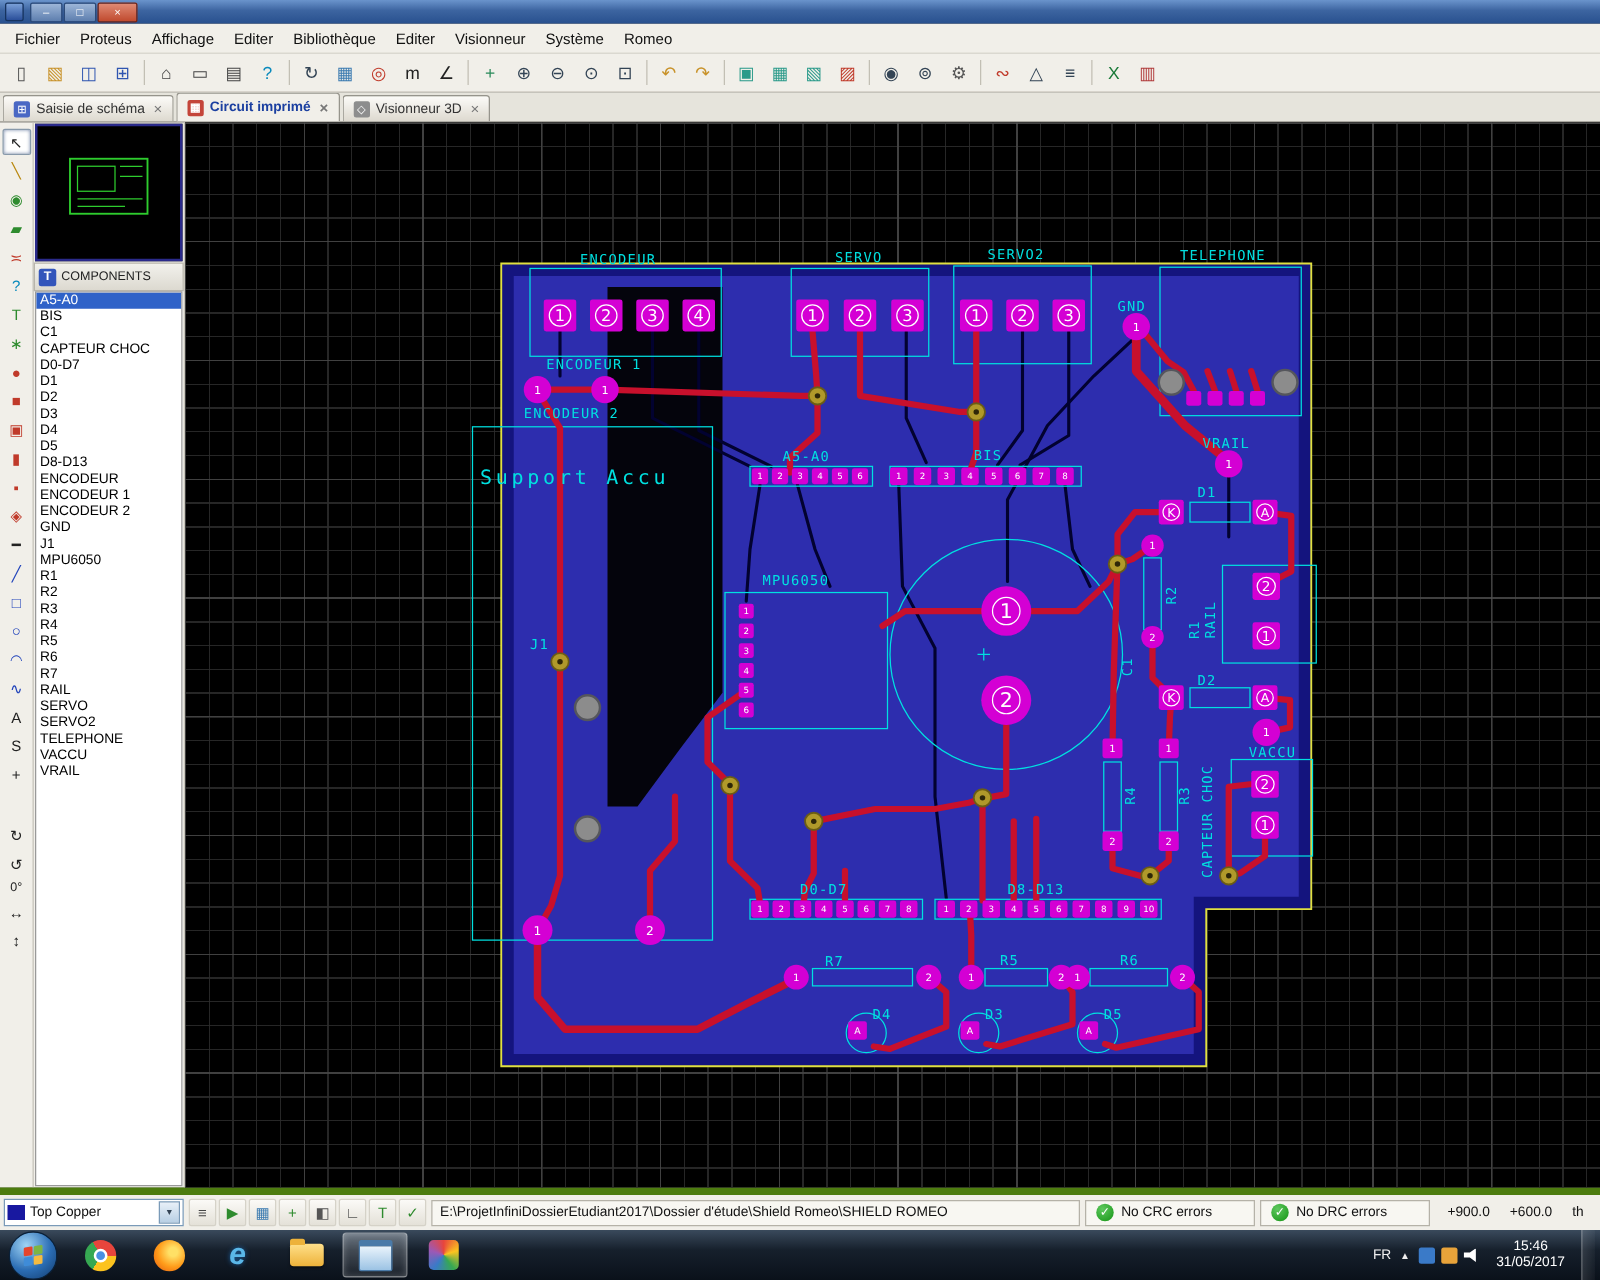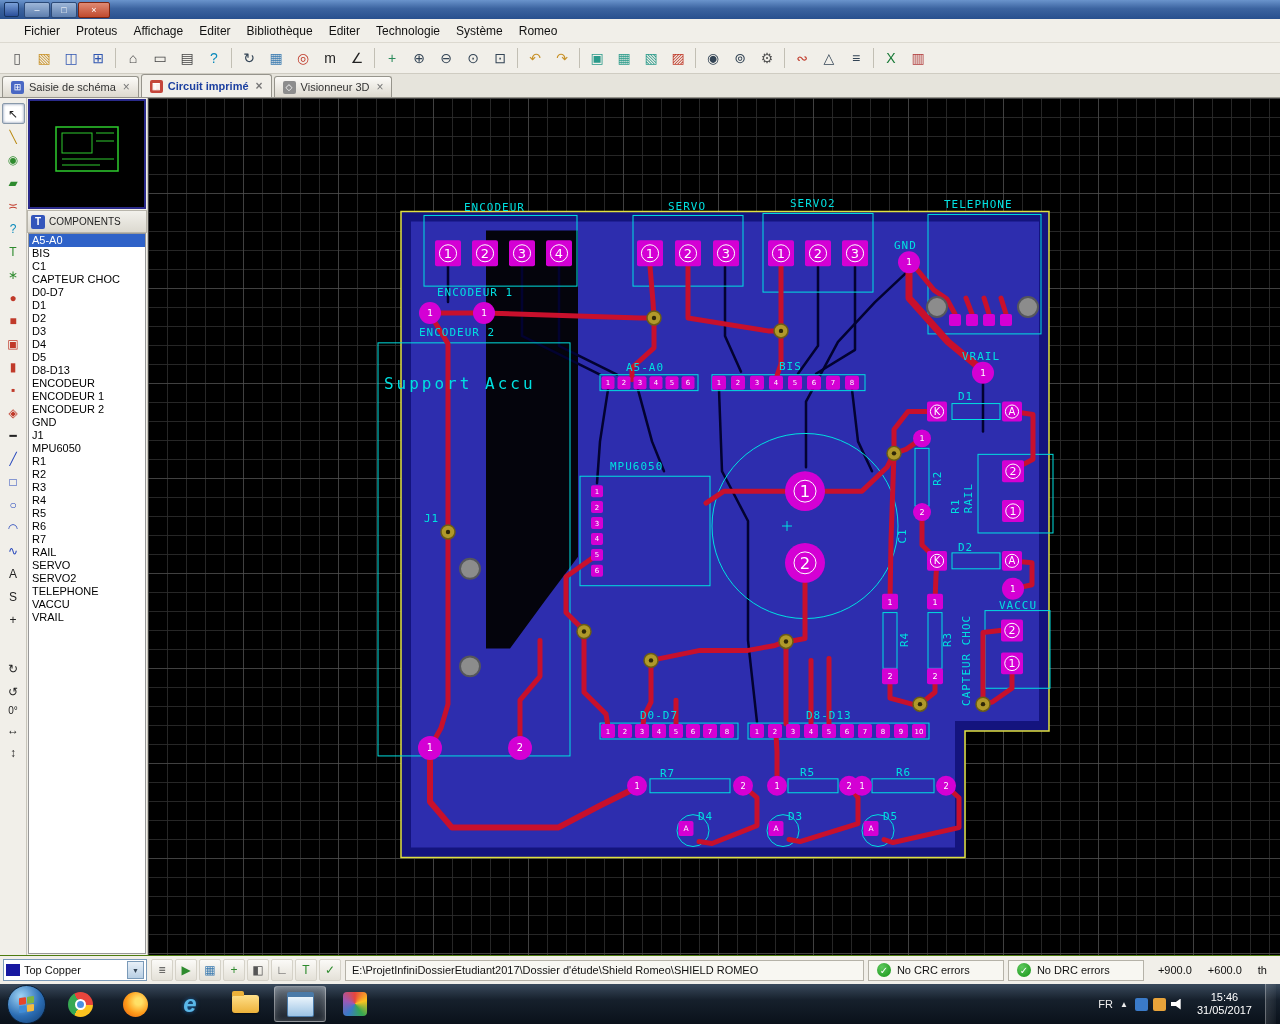--- a/index.html
+++ b/index.html
@@ -8,21 +8,21 @@
 
   
   .titlebar{height:19px;background:linear-gradient(#6a94cc,#3c64a0 45%,#28508e);display:flex;align-items:center;gap:5px;padding:0 4px;color:#fff;font-size:11px;flex:0 0 auto;}
   .app-icon{width:13px;height:13px;background:linear-gradient(#7aa0d8,#2a4f9a);border:1px solid #16335f;border-radius:2px;flex:0 0 auto;}
   .title-text{flex:1;white-space:nowrap;overflow:hidden;text-shadow:0 1px 1px #123a66;}
   .win-btns{display:flex;gap:1px;}
   .win-btn{width:24px;height:14px;display:flex;align-items:center;justify-content:center;font-size:9px;color:#fff;background:linear-gradient(#9db6d8,#5d7eae);border:1px solid #2c4a78;border-radius:2px;}
   .win-btn.close{background:linear-gradient(#e08a74,#c04a2e);border-color:#7c2410;width:30px;}
 
   
-  .menubar{height:23px;background:#f1efe9;display:flex;align-items:center;padding-left:16px;font-size:12px;color:#111;border-bottom:1px solid #dcd9d0;flex:0 0 auto;}
+  .menubar{height:23px;background:#f1efe9;display:flex;align-items:center;padding-left:4px;font-size:12px;color:#111;border-bottom:1px solid #dcd9d0;flex:0 0 auto;}
   .menu-item{padding:3px 8px;}
   .toolbar{height:30px;background:#f1efe9;display:flex;align-items:center;padding:0 4px;gap:1px;border-bottom:1px solid #cfccc2;flex:0 0 auto;}
   .tb-btn{width:24px;height:24px;display:flex;align-items:center;justify-content:center;font-size:14px;border:1px solid transparent;border-radius:2px;}
   .tb-sep{width:1px;height:20px;background:#c2bfb4;margin:0 3px;}
 
   
   .tabbar{height:23px;background:#e6e4dc;display:flex;align-items:flex-end;gap:2px;padding-left:2px;border-bottom:1px solid #96948c;flex:0 0 auto;}
   .tab{height:20px;display:flex;align-items:center;gap:5px;padding:0 8px;font-size:11px;color:#333;background:linear-gradient(#fcfbf8,#ddd9cf);border:1px solid #96948c;border-bottom:none;border-radius:3px 3px 0 0;}
   .tab.active{height:22px;background:#f1efe9;color:#1b3fa0;font-weight:bold;}
   .tab-icon{width:13px;height:13px;border-radius:2px;display:flex;align-items:center;justify-content:center;color:#fff;font-size:9px;}
@@ -46,21 +46,21 @@
 
   .canvas{flex:1;position:relative;background-color:#000;
     background-image:
       repeating-linear-gradient(to right, rgba(90,90,90,.5) 0 1px, transparent 1px 95px),
       repeating-linear-gradient(to bottom, rgba(90,90,90,.5) 0 1px, transparent 1px 95px),
       repeating-linear-gradient(to right, rgba(45,45,45,.85) 0 1px, transparent 1px 19px),
       repeating-linear-gradient(to bottom, rgba(45,45,45,.85) 0 1px, transparent 1px 19px);}
   .canvas svg{position:absolute;inset:0;width:100%;height:100%;}
 
   
-  .statusbar{height:28px;background:#f1efe9;border-top:1px solid #4d7c0f;display:flex;align-items:center;gap:4px;padding:0 3px;font-size:11px;color:#111;flex:0 0 auto;}
+  .statusbar{height:28px;background:#f1efe9;border-top:6px solid #4d7c0f;display:flex;align-items:center;gap:4px;padding:0 3px;font-size:11px;color:#111;flex:0 0 auto;}
   .layer-combo{width:138px;height:20px;background:#fff;border:1px solid #7a9ab8;display:flex;align-items:center;gap:4px;padding:0 2px;flex:0 0 auto;}
   .layer-swatch{width:14px;height:12px;background:#1818a0;flex:0 0 auto;}
   .layer-label{flex:1;font-size:11px;}
   .layer-arrow{width:15px;height:16px;background:linear-gradient(#e8f0f8,#b8cfe4);border:1px solid #7a9ab8;font-size:7px;display:flex;align-items:center;justify-content:center;color:#345;}
   .sb-btn{width:20px;height:20px;display:flex;align-items:center;justify-content:center;font-size:12px;border:1px solid #d5d2c8;background:linear-gradient(#fbfaf7,#e4e1d8);border-radius:2px;}
   .sb-path{flex:1;height:19px;border:1px solid #b5b2a8;background:#f8f7f2;display:flex;align-items:center;padding:0 6px;white-space:nowrap;overflow:hidden;}
   .sb-check{display:flex;align-items:center;gap:6px;height:19px;padding:0 8px;border:1px solid #b5b2a8;background:#f8f7f2;min-width:118px;}
   .chk{width:14px;height:14px;border-radius:50%;background:radial-gradient(circle at 35% 30%,#5ec85e,#149414);color:#fff;font-size:10px;display:flex;align-items:center;justify-content:center;flex:0 0 auto;}
   .sb-coords{display:flex;gap:16px;padding:0 10px;flex:0 0 auto;}
 
@@ -100,21 +100,21 @@
       </div>
   </div>
 
   <div class="menubar">
       <div class="menu-item">Fichier</div>
       <div class="menu-item">Proteus</div>
       <div class="menu-item">Affichage</div>
       <div class="menu-item">Editer</div>
       <div class="menu-item">Bibliothèque</div>
       <div class="menu-item">Editer</div>
-      <div class="menu-item">Technologie</div>
+      <div class="menu-item">Visionneur</div>
       <div class="menu-item">Système</div>
       <div class="menu-item">Romeo</div>
     </div>
 
   <div class="toolbar">
       <div class="tb-btn" style="color:#555">▯</div>
       <div class="tb-btn" style="color:#c8922a">▧</div>
       <div class="tb-btn" style="color:#2f55b0">◫</div>
       <div class="tb-btn" style="color:#2f55b0">⊞</div>
       <div class="tb-sep"></div>

